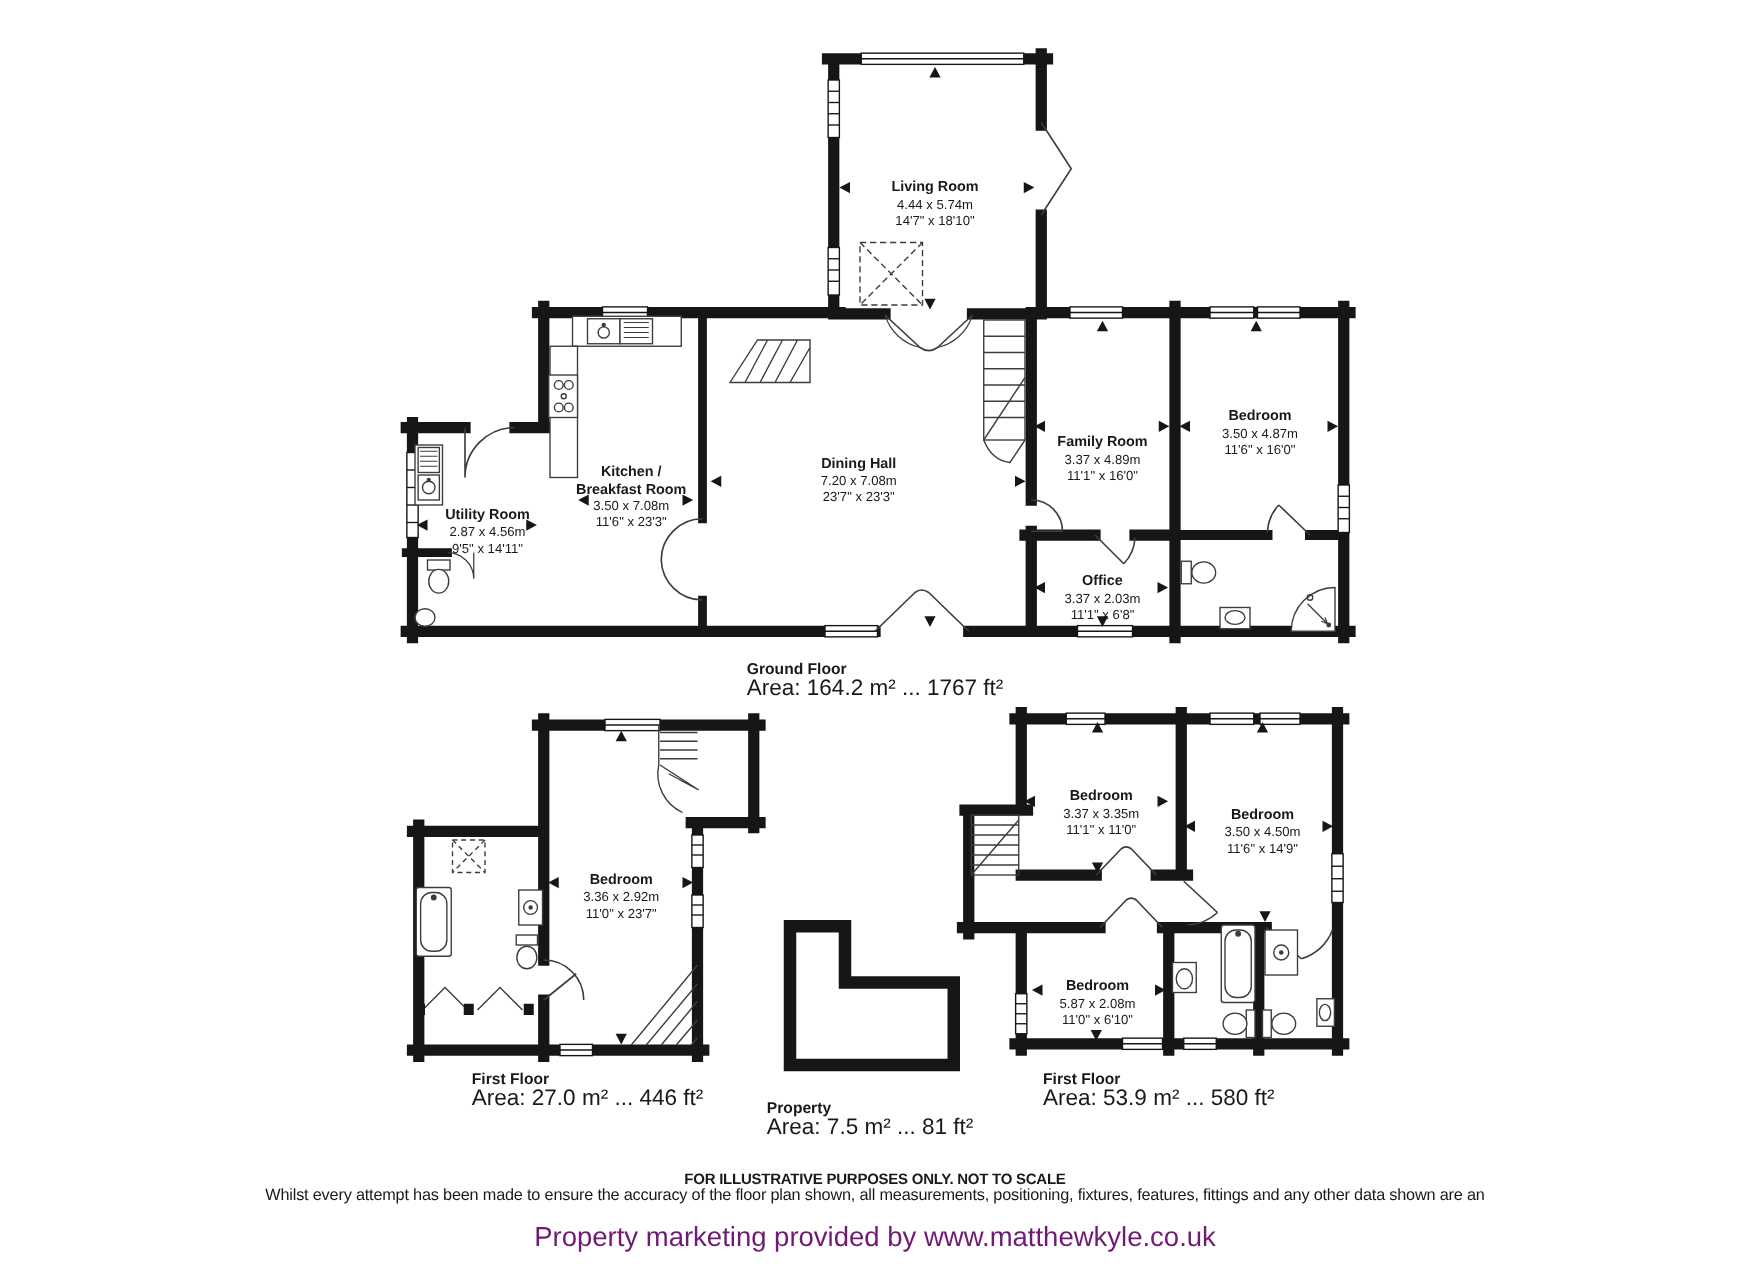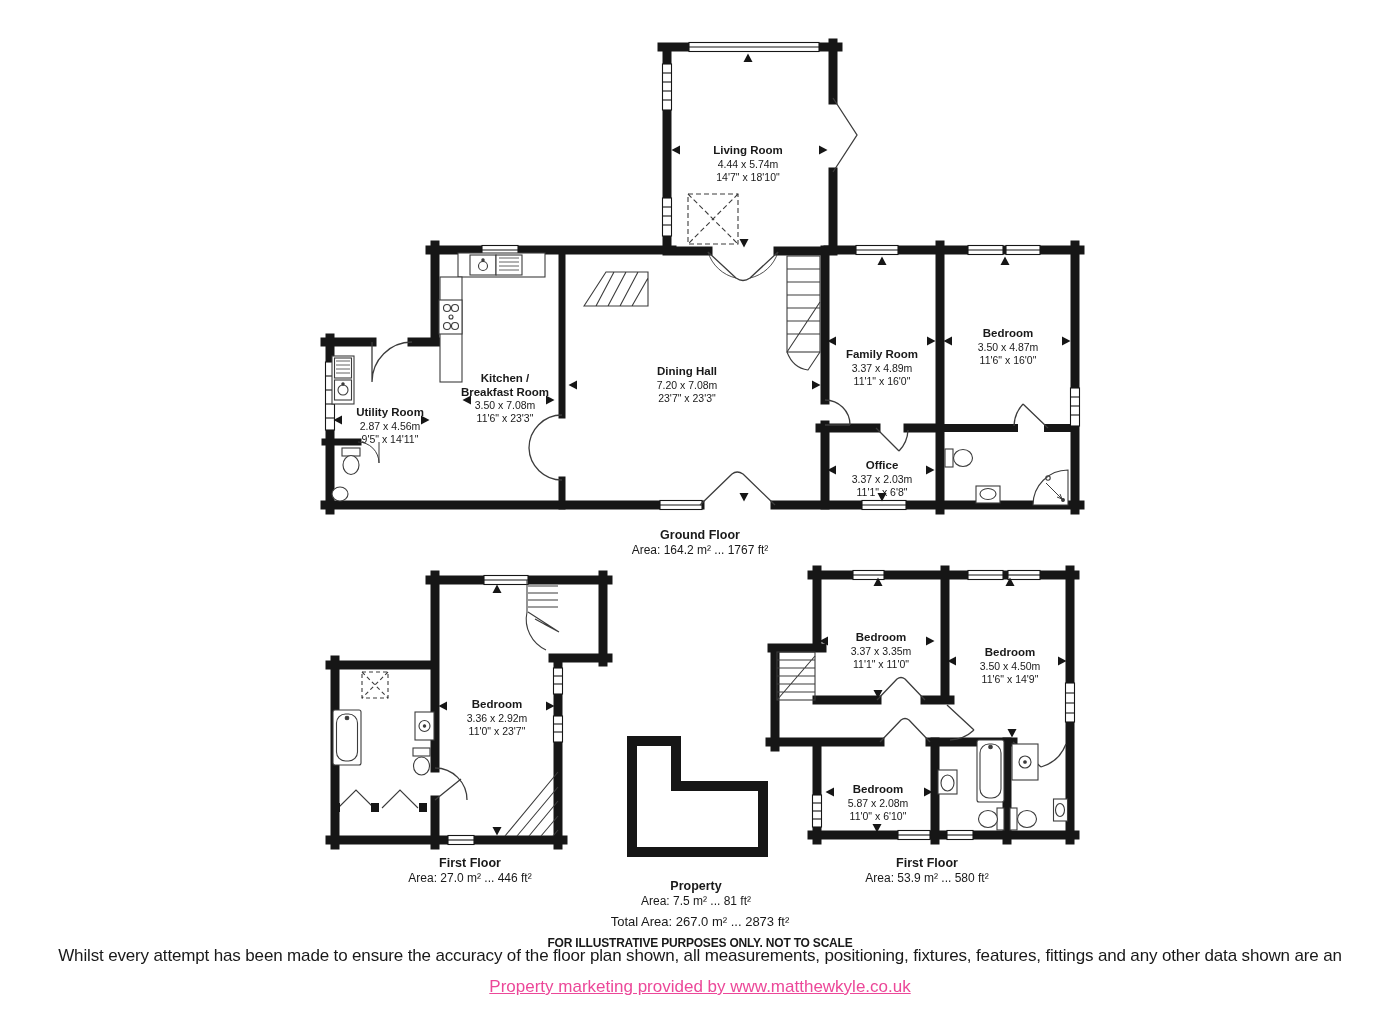--- a/index.html
+++ b/index.html
@@ -2,28 +2,28 @@
 <html><head>
 <meta charset="utf-8">
 <style>
   html,body{margin:0;padding:0}
   body{width:1400px;height:1018px;background:#fff;font-family:"Liberation Sans",sans-serif;color:#191919}
   .stage{position:relative;width:1400px;height:1018px;overflow:hidden;background:#fff}
   svg.plan{position:absolute;left:0;top:0}
   .room-label{position:absolute;transform:translateX(-50%);text-align:center;white-space:nowrap}
   .rname{font-weight:700;font-size:11.5px;line-height:13.5px}
   .rdim{font-size:10.5px;line-height:13px}
-  .floor-label{position:absolute;transform:translateX(-50%);text-align:center;white-space:nowrap}
+  .floor-label{position:absolute;transform:translateX(-50%);text-align:left;white-space:nowrap}
   .fname{font-weight:700;font-size:12.5px;line-height:15px}
-  .farea{font-size:12px;line-height:15px}
+  .farea{font-size:18px;line-height:15px}
   .fullrow{position:absolute;left:0;width:1400px;text-align:center}
   .total{font-size:13px}
   .notice{font-weight:700;font-size:12px;letter-spacing:-0.2px}
-  .disc{font-size:17px;line-height:13.5px;letter-spacing:-0.15px}
-  .link{font-size:17px;text-decoration:underline;color:#ec4899;display:inline-block}
+  .disc{font-size:13px;line-height:13.5px;letter-spacing:-0.15px}
+  .link{font-size:22px;color:#701a75;display:inline-block}
 </style>
 </head>
 <body>
 
 <div class="stage">
 
 <svg class="plan" width="1400" height="1018" viewBox="0 0 1400 1018">
   <defs>
     <path id="aU" d="M0,-4.5 L4.5,4 L-4.5,4 Z" fill="#161616"></path>
     <path id="aD" d="M0,4.5 L4.5,-4 L-4.5,-4 Z" fill="#161616"></path>
@@ -354,20 +354,19 @@
 </div>
 <div class="floor-label" style="left:696px;top:879px">
   <div class="fname">Property</div>
   <div class="farea">Area: 7.5 m² ... 81 ft²</div>
 </div>
 <div class="floor-label" style="left:927px;top:856px">
   <div class="fname">First Floor</div>
   <div class="farea">Area: 53.9 m² ... 580 ft²</div>
 </div>
 
-<div class="fullrow total" style="top:914px">Total Area: 267.0 m² ... 2873 ft²</div>
 <div class="fullrow notice" style="top:936px">FOR ILLUSTRATIVE PURPOSES ONLY. NOT TO SCALE</div>
 <div class="fullrow disc" style="top:949px">Whilst every attempt has been made to ensure the accuracy of the floor plan shown, all measurements, positioning, fixtures, features, fittings and any other data shown are an</div>
 <div class="fullrow" style="top:977px">
   <span class="link">Property marketing provided by www.matthewkyle.co.uk</span>
 </div>
 
 </div>
 
 </body></html>

